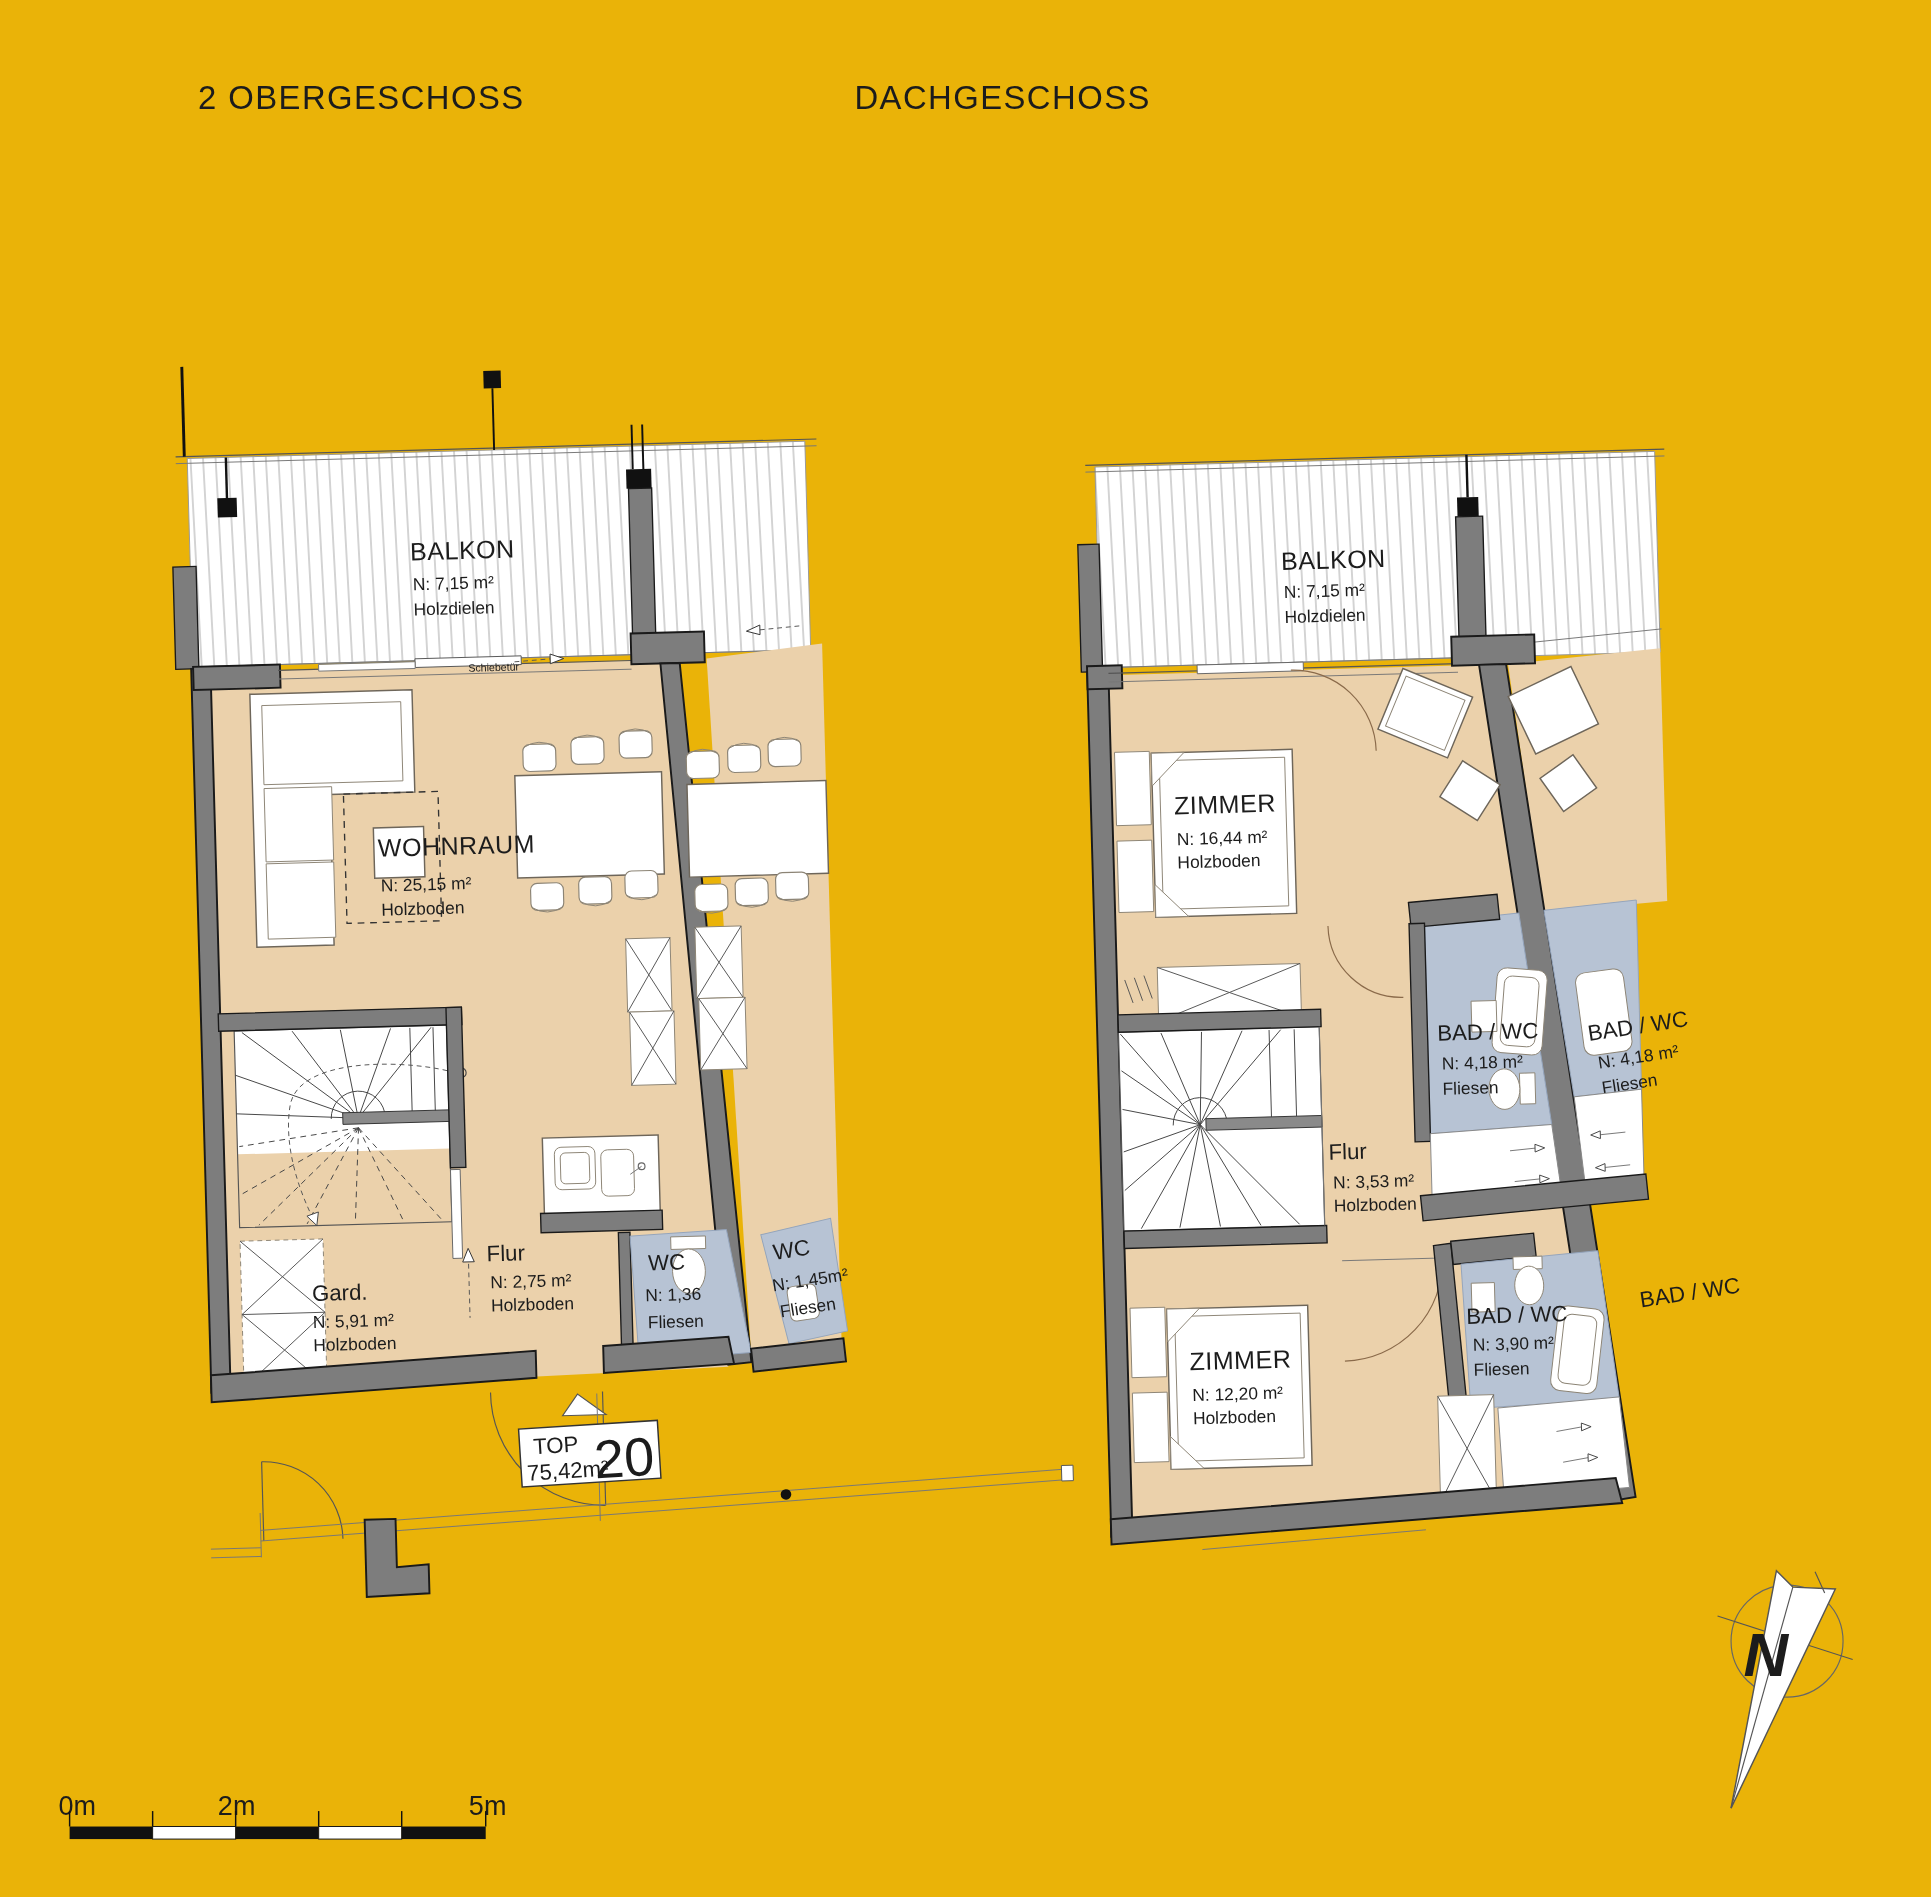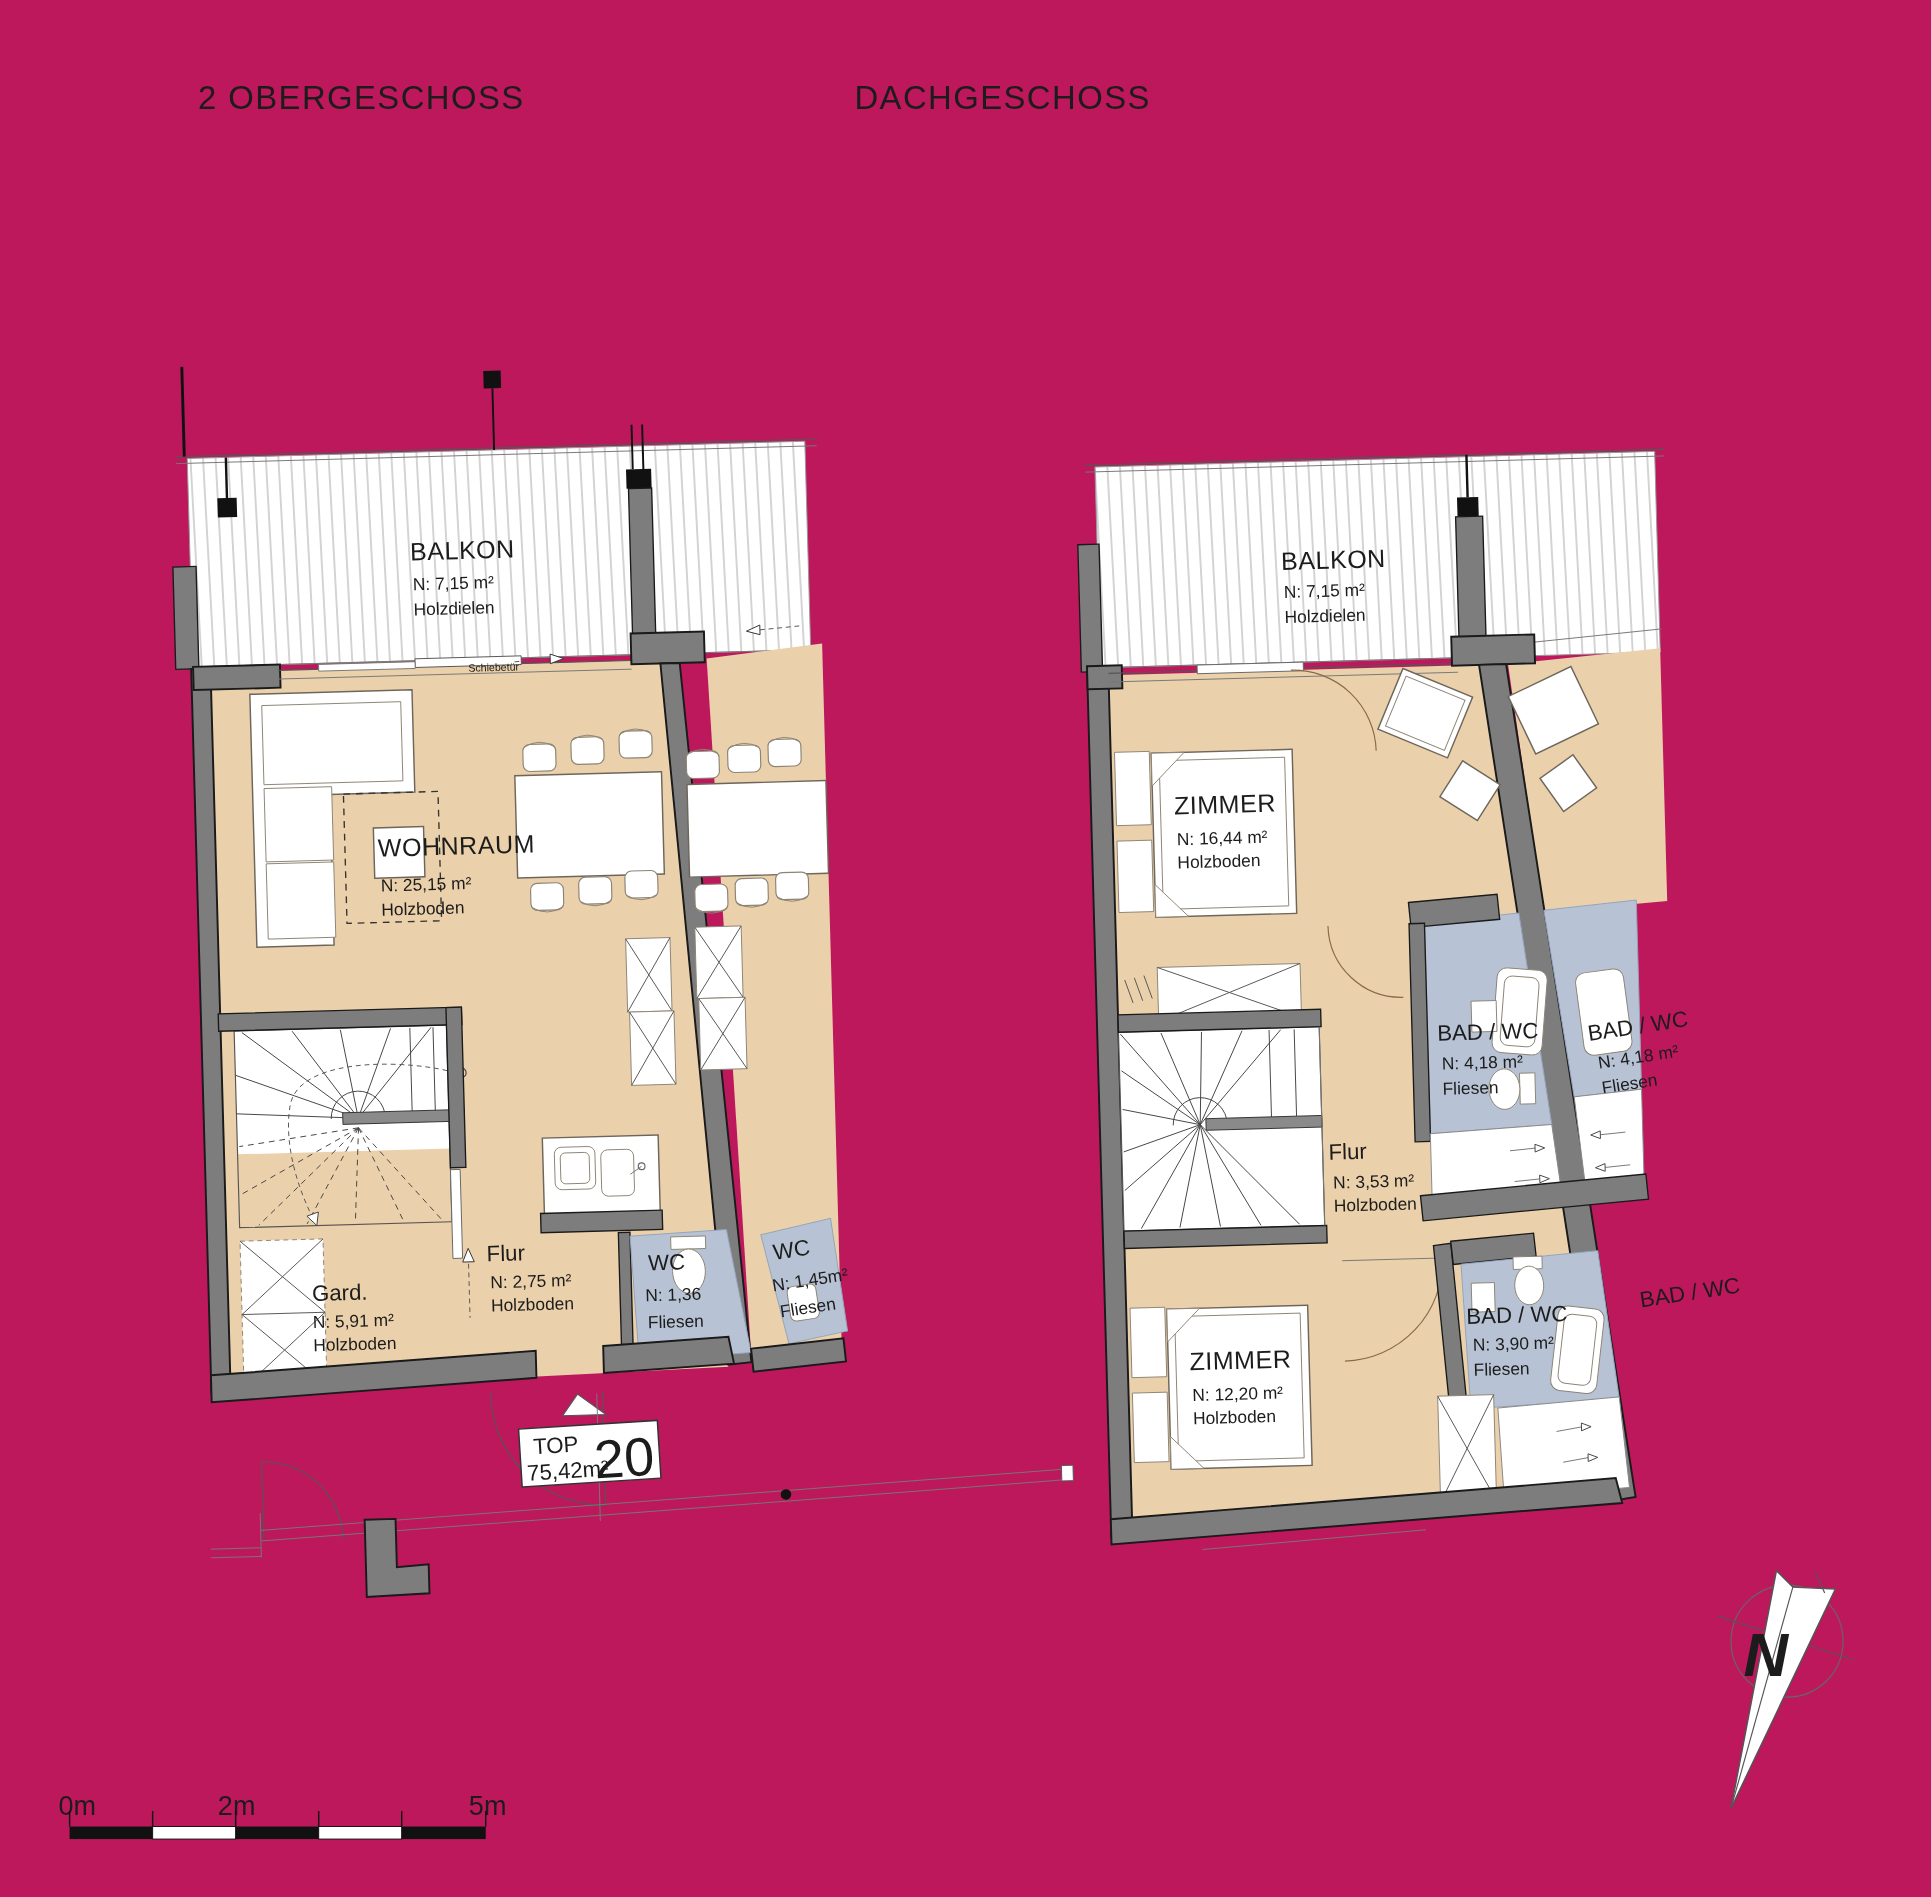--- a/index.html
+++ b/index.html
@@ -1,16 +1,16 @@
 <!DOCTYPE html>
 <html><head>
 <meta charset="utf-8">
 <style>
   html,body{margin:0;padding:0;background:#fff;}
-  .page{position:relative;width:1931px;height:1897px;background:#be185d;overflow:hidden;}
+  .page{position:relative;width:1931px;height:1897px;background:#eab308;overflow:hidden;}
   svg{position:absolute;left:0;top:0;}
   text{fill:#1c1c1c;font-family:"Liberation Sans",sans-serif;}
   .ttl{font-size:34px;letter-spacing:1.5px;}
   .rn{font-size:26px;letter-spacing:.5px;}
   .rn2{font-size:23px;}
   .rs{font-size:18px;}
   .tiny{font-size:11px;}
   .big{font-size:56px;}
   .scl{font-size:28px;}
   .nfont{font-size:64px;font-weight:700;font-style:italic;}

